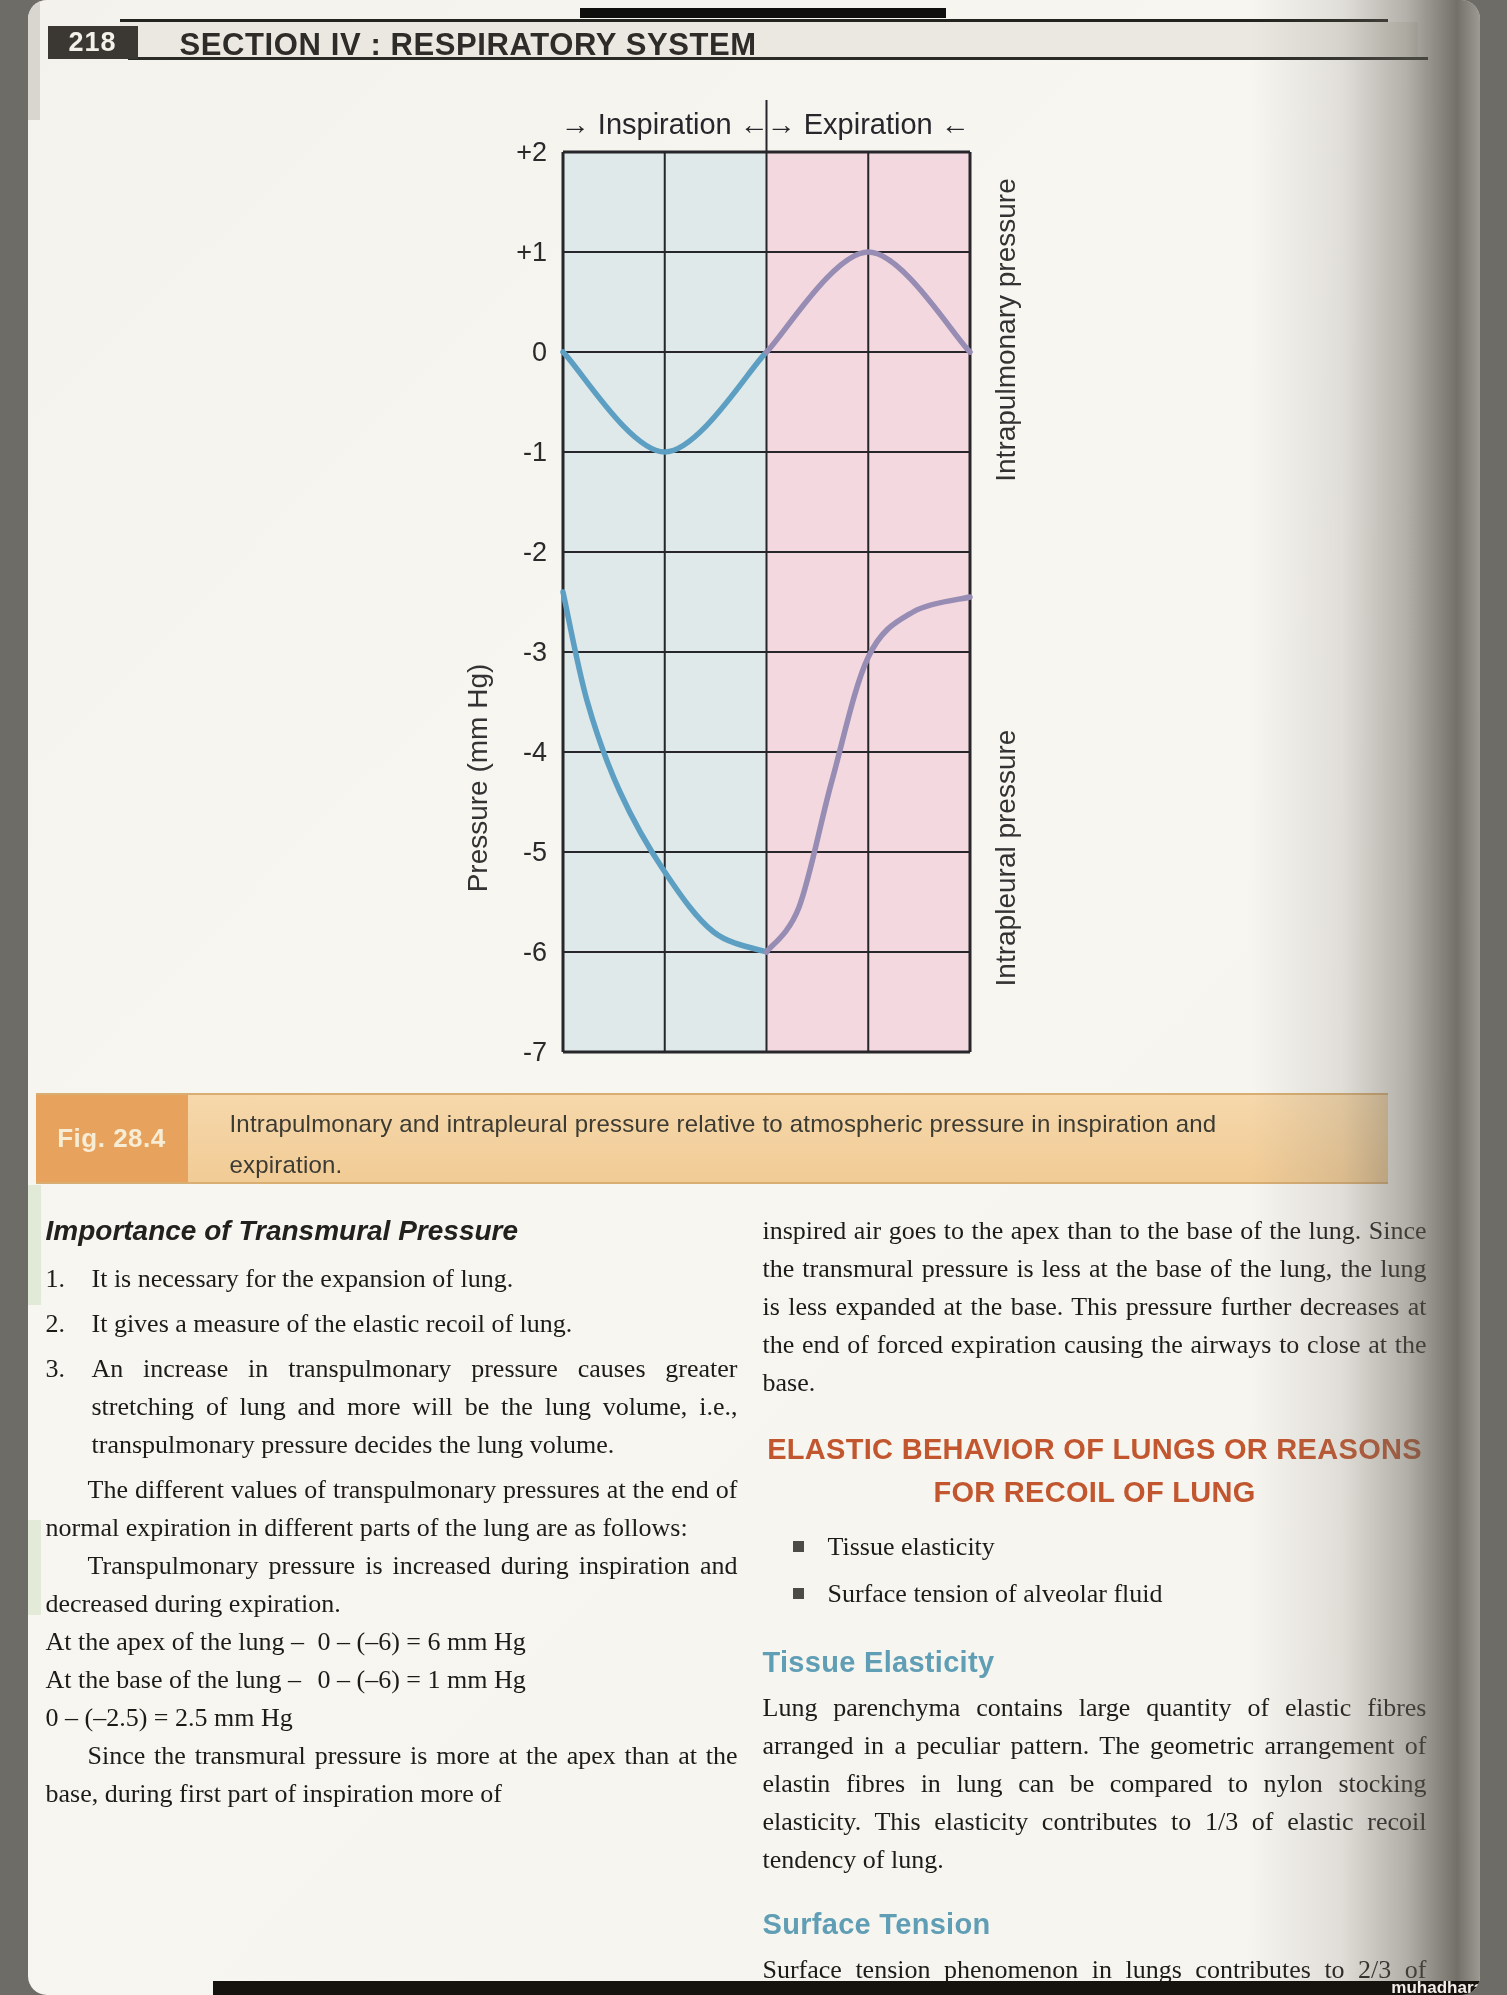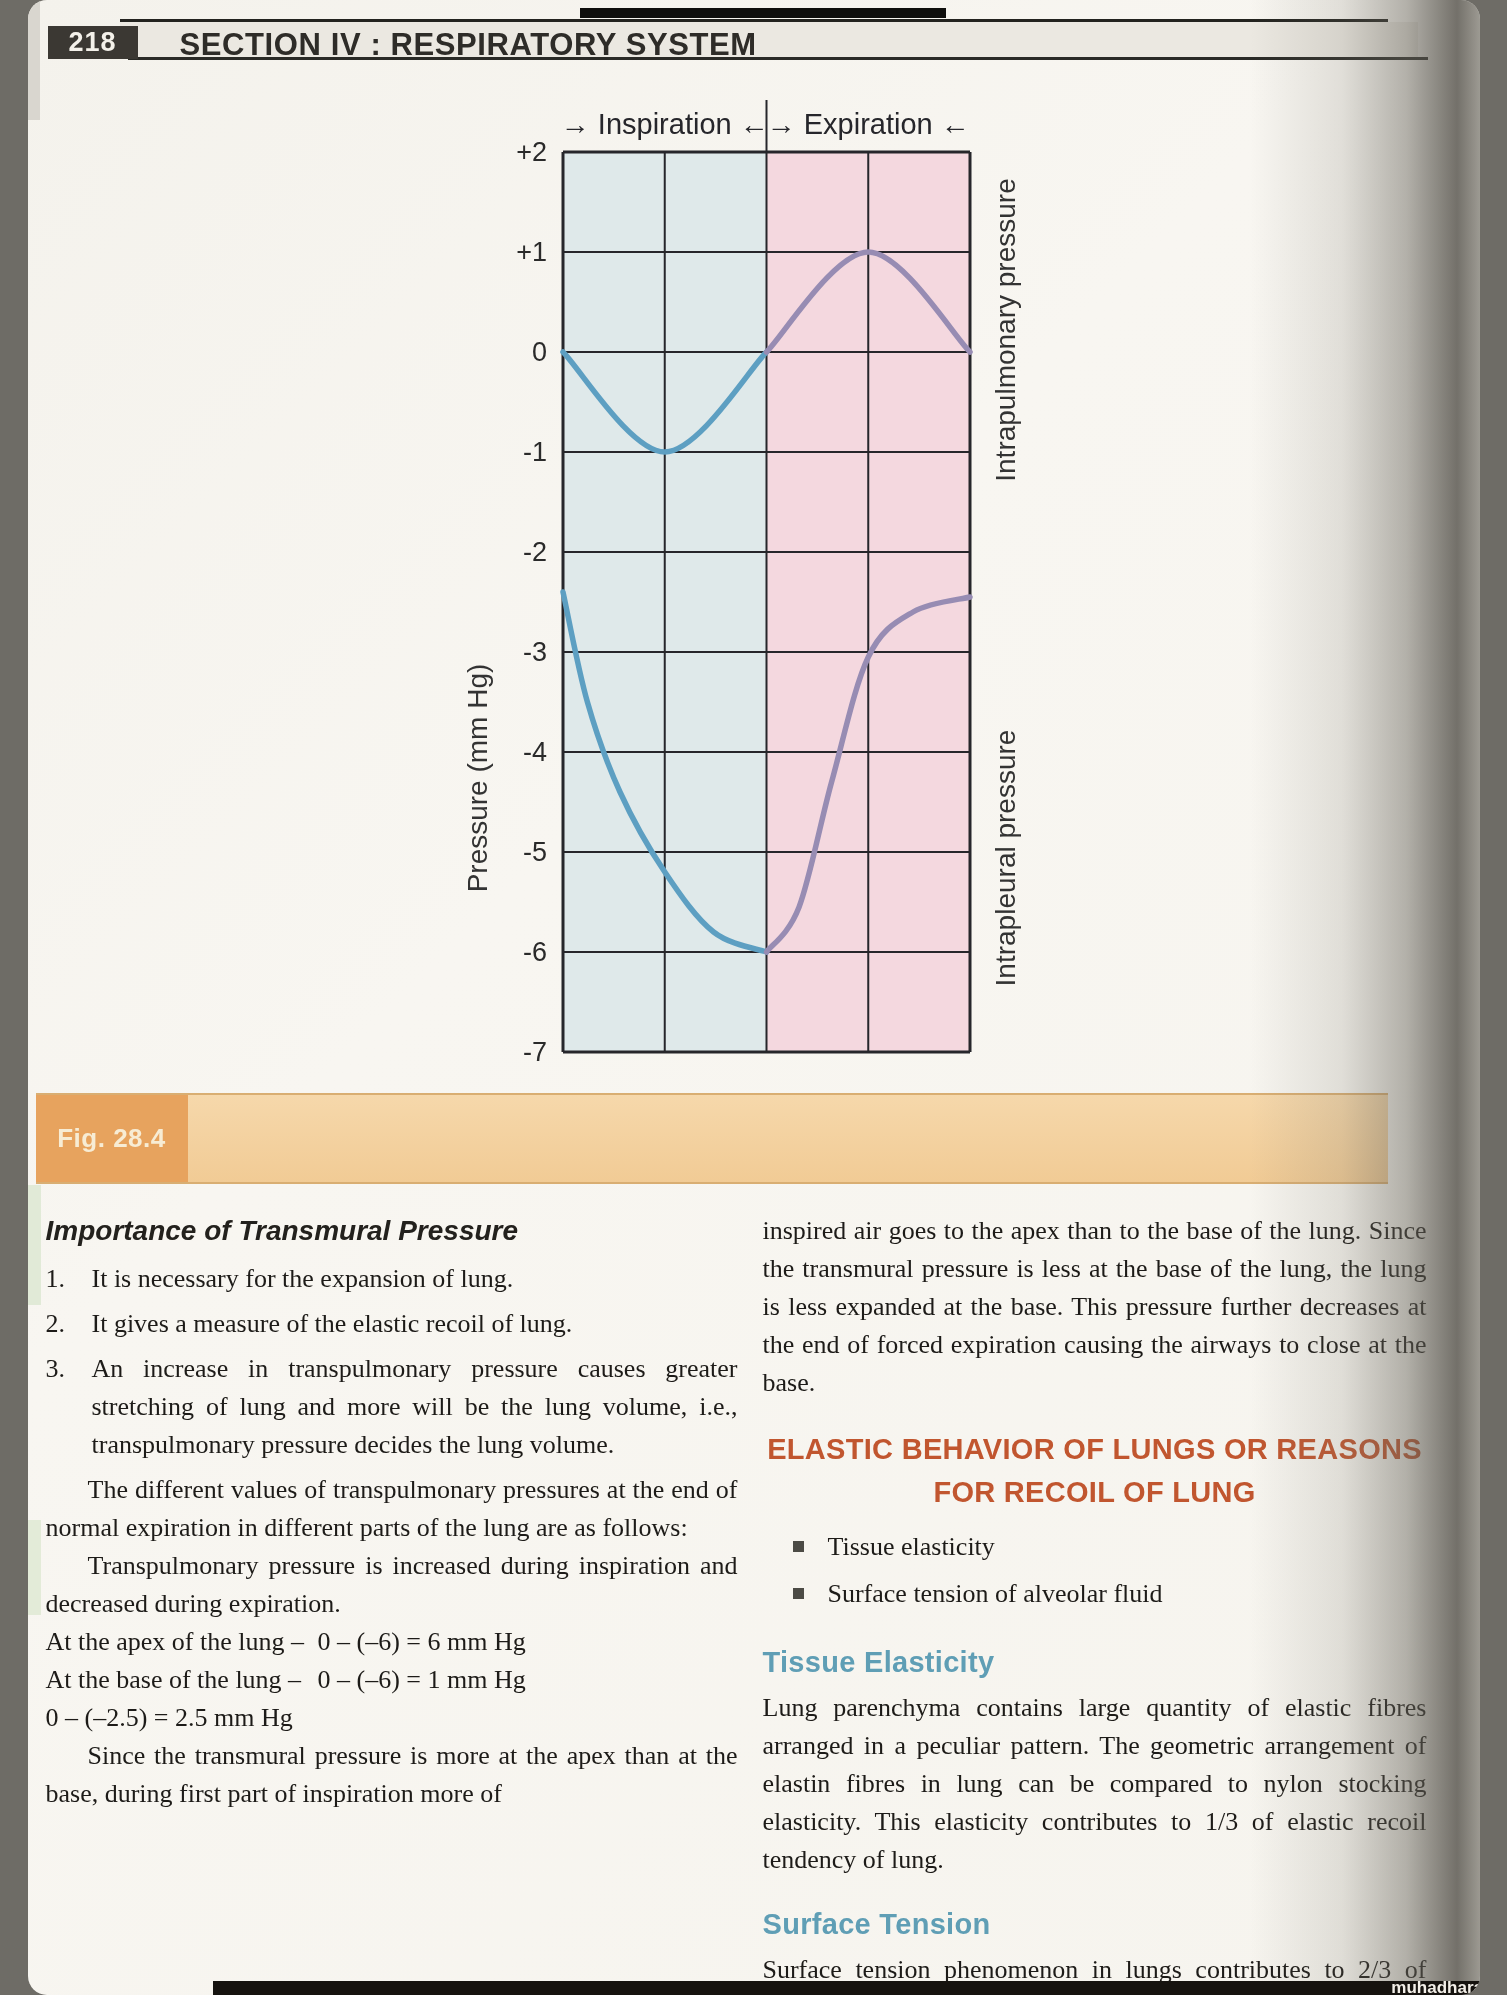--- a/index.html
+++ b/index.html
@@ -154,20 +154,21 @@
       <path d="M328.5,260.0 C345.5,243.3 396.3,160.0 430.3,160.0 C464.2,160.0 515.0,243.3 532.0,260.0" fill="none" stroke="#978cb3" stroke-width="5.5" stroke-linecap="round"></path>
       <path d="M125.0,500.0 C129.1,518.3 139.9,576.7 149.4,610.0 C158.9,643.3 169.1,671.7 182.0,700.0 C194.9,728.3 211.1,756.7 226.8,780.0 C242.4,803.3 258.6,826.7 275.6,840.0 C292.5,853.3 319.7,856.7 328.5,860.0" fill="none" stroke="#5d9fc2" stroke-width="5.5" stroke-linecap="round"></path>
       <path d="M328.5,860.0 C333.9,852.5 350.2,843.3 361.1,815.0 C371.9,786.7 382.1,731.7 393.6,690.0 C405.2,648.3 416.7,593.3 430.3,565.0 C443.8,536.7 458.1,530.0 475.0,520.0 C492.0,510.0 522.5,507.5 532.0,505.0" fill="none" stroke="#978cb3" stroke-width="5.5" stroke-linecap="round"></path>
     </svg>
   <div class="rot-label ylabel-pos">Pressure (mm Hg)</div>
   <div class="rot-label rlabel-top-pos">Intrapulmonary pressure</div>
   <div class="rot-label rlabel-bot-pos">Intrapleural pressure</div>
 
   <div class="caption-band">
     <div class="fig-box">Fig. 28.4</div>
+    <div class="caption-text">Intrapulmonary and intrapleural pressure relative to atmospheric pressure in inspiration and expiration.</div>
   </div>
 
   <div class="col col-left">
     <div class="imp-heading">Importance of Transmural Pressure</div>
     <div class="numlist">
       <div class="numrow">
         <span class="num">1.</span>
         <span class="txt">It is necessary for the expansion of lung.</span>
       </div>
       <div class="numrow">

